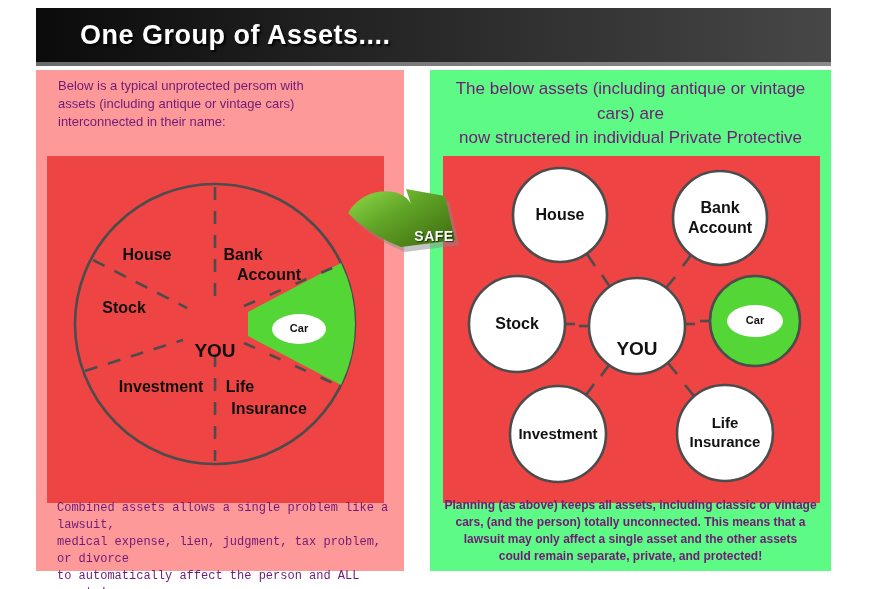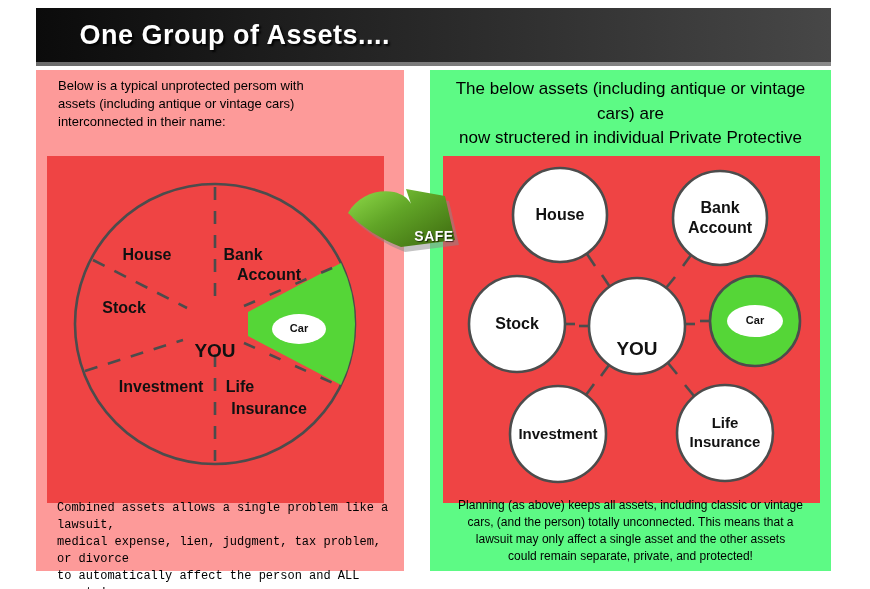--- a/index.html
+++ b/index.html
@@ -5,33 +5,33 @@
   html,body{margin:0;padding:0;background:#fff;}
   .stage{position:relative;width:870px;height:589px;background:#fff;overflow:hidden;
          font-family:"Liberation Sans",sans-serif;}
 
   
   .header{position:absolute;left:36px;top:8px;width:795px;height:54px;
           background:linear-gradient(to right,#0b0b0b,#232323 40%,#474747);
           display:flex;align-items:center;}
   .header:after{content:"";position:absolute;left:0;bottom:-4px;width:100%;height:4px;
           background:linear-gradient(to right,#6b6b6b,#8a8a8a);}
-  .header-cell{width:50%;display:flex;justify-content:center;}
+  .header-cell{width:50%;display:flex;padding-left:44px;}
   .header-title{color:#fff;font-weight:bold;font-size:27px;letter-spacing:.5px;
           text-shadow:2px 2px 2px rgba(0,0,0,.85);white-space:nowrap;}
 
   
   .panel{position:absolute;top:70px;height:501px;}
   .panel-left{left:36px;width:368px;background:var(--pink,#fd9a99);}
   .panel-right{left:430px;width:401px;background:var(--green,#5dfa85);}
-  .intro,.footer-note{position:absolute;color:#000000;white-space:pre-line;}
+  .intro,.footer-note{position:absolute;color:#701a75;white-space:pre-line;}
   .panel-left .intro{left:22px;top:7px;width:335px;font-size:13px;line-height:1.4;text-align:left;}
   .panel-right .intro{left:6px;top:7px;width:389px;font-size:17px;line-height:1.45;text-align:center;}
   .panel-left .footer-note{left:21px;top:430px;width:340px;font-size:12px;line-height:1.42;text-align:left;font-family:Liberation Mono, monospace;}
-  .panel-right .footer-note{left:3px;top:427px;width:395px;font-size:12px;line-height:1.42;text-align:center;}
+  .panel-right .footer-note{left:3px;top:427px;width:395px;font-size:12px;line-height:1.42;text-align:center;font-weight:bold;}
 
   .white-box{position:absolute;top:86px;background:#ef4444;}
   .panel-left .white-box{left:11px;width:337px;height:347px;}
   .panel-right .white-box{left:13px;width:377px;height:347px;}
   .white-box svg{position:absolute;left:0;top:0;}
 
   
   .lbl{position:absolute;transform:translate(-50%,-50%);color:#111;font-weight:bold;
        font-size:16px;white-space:pre-line;text-align:center;line-height:1.25;}
   .lbl.big{font-size:19px;margin-top:23px;}

